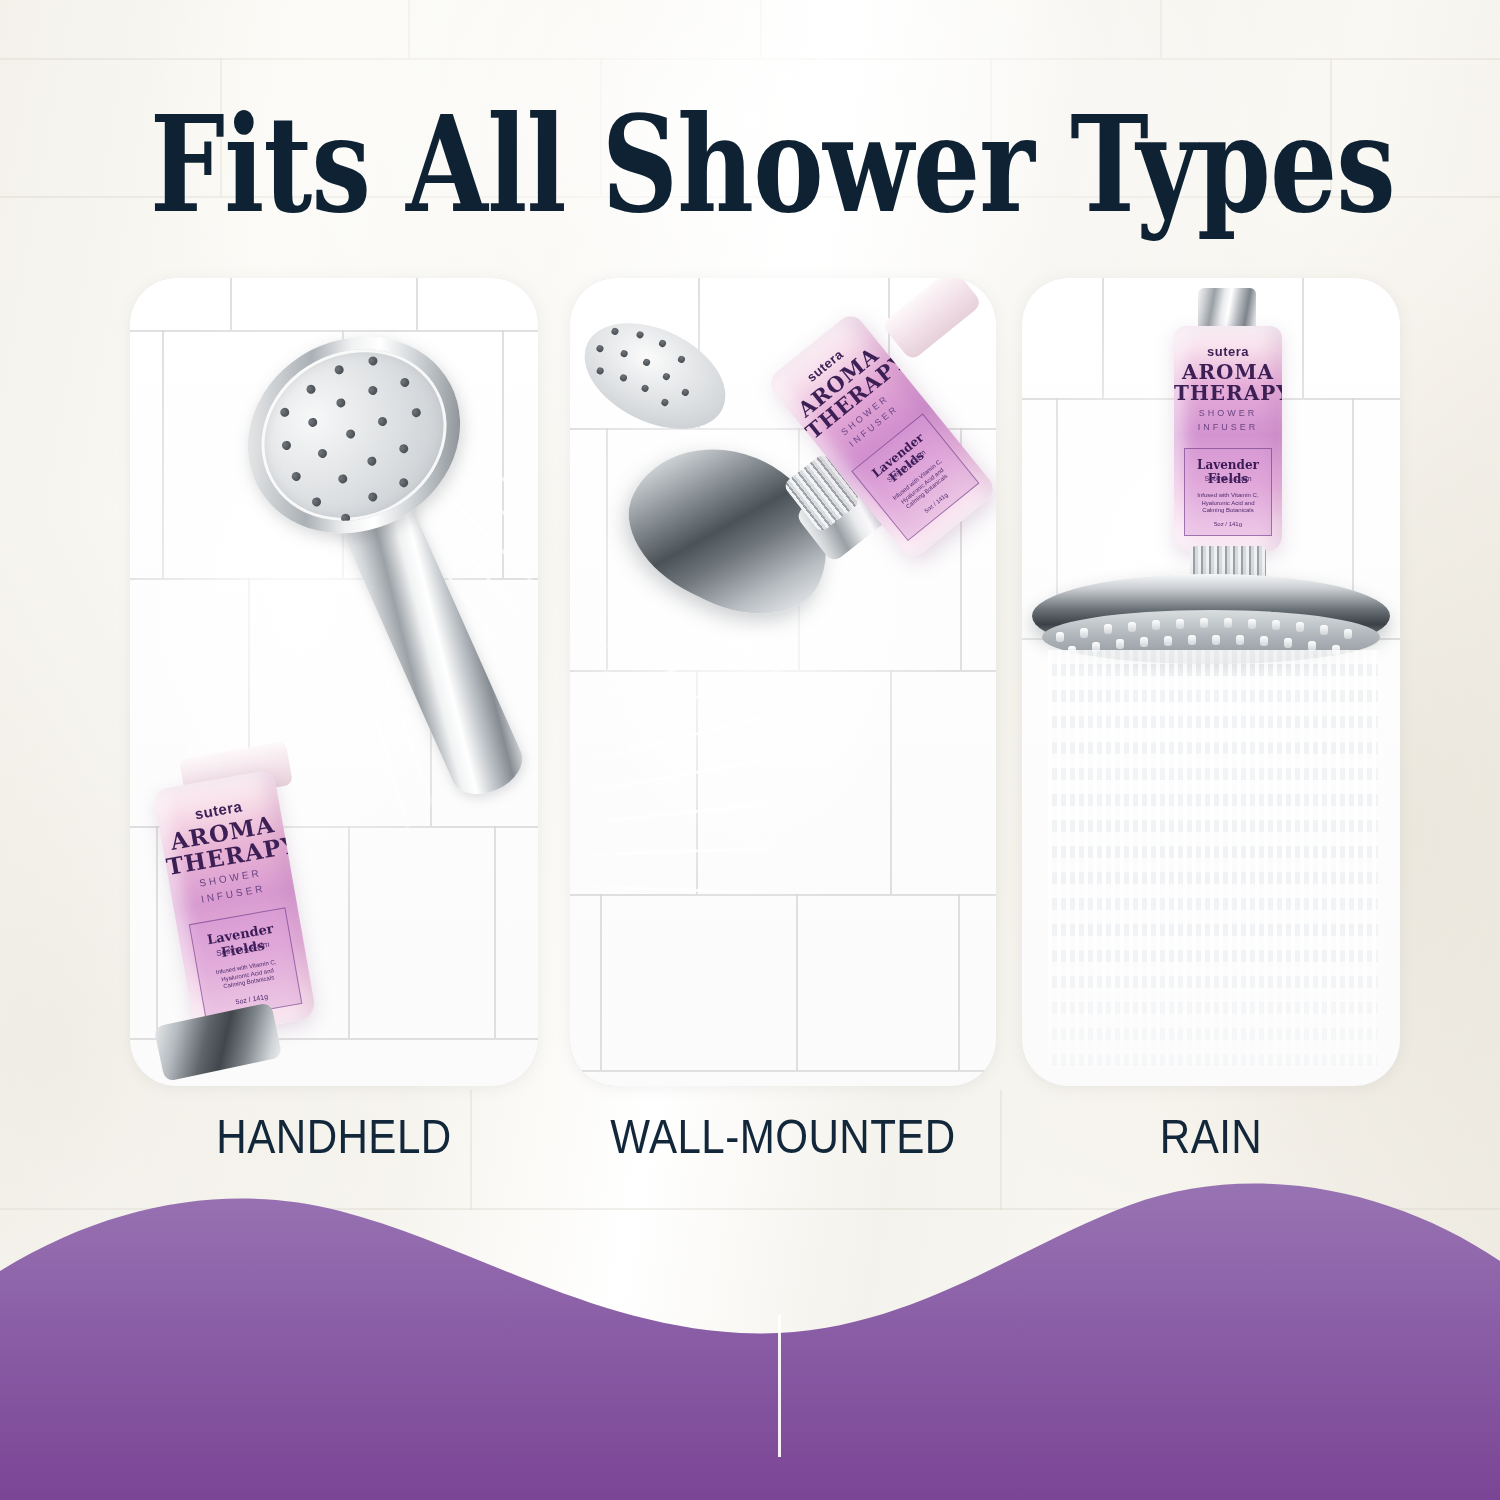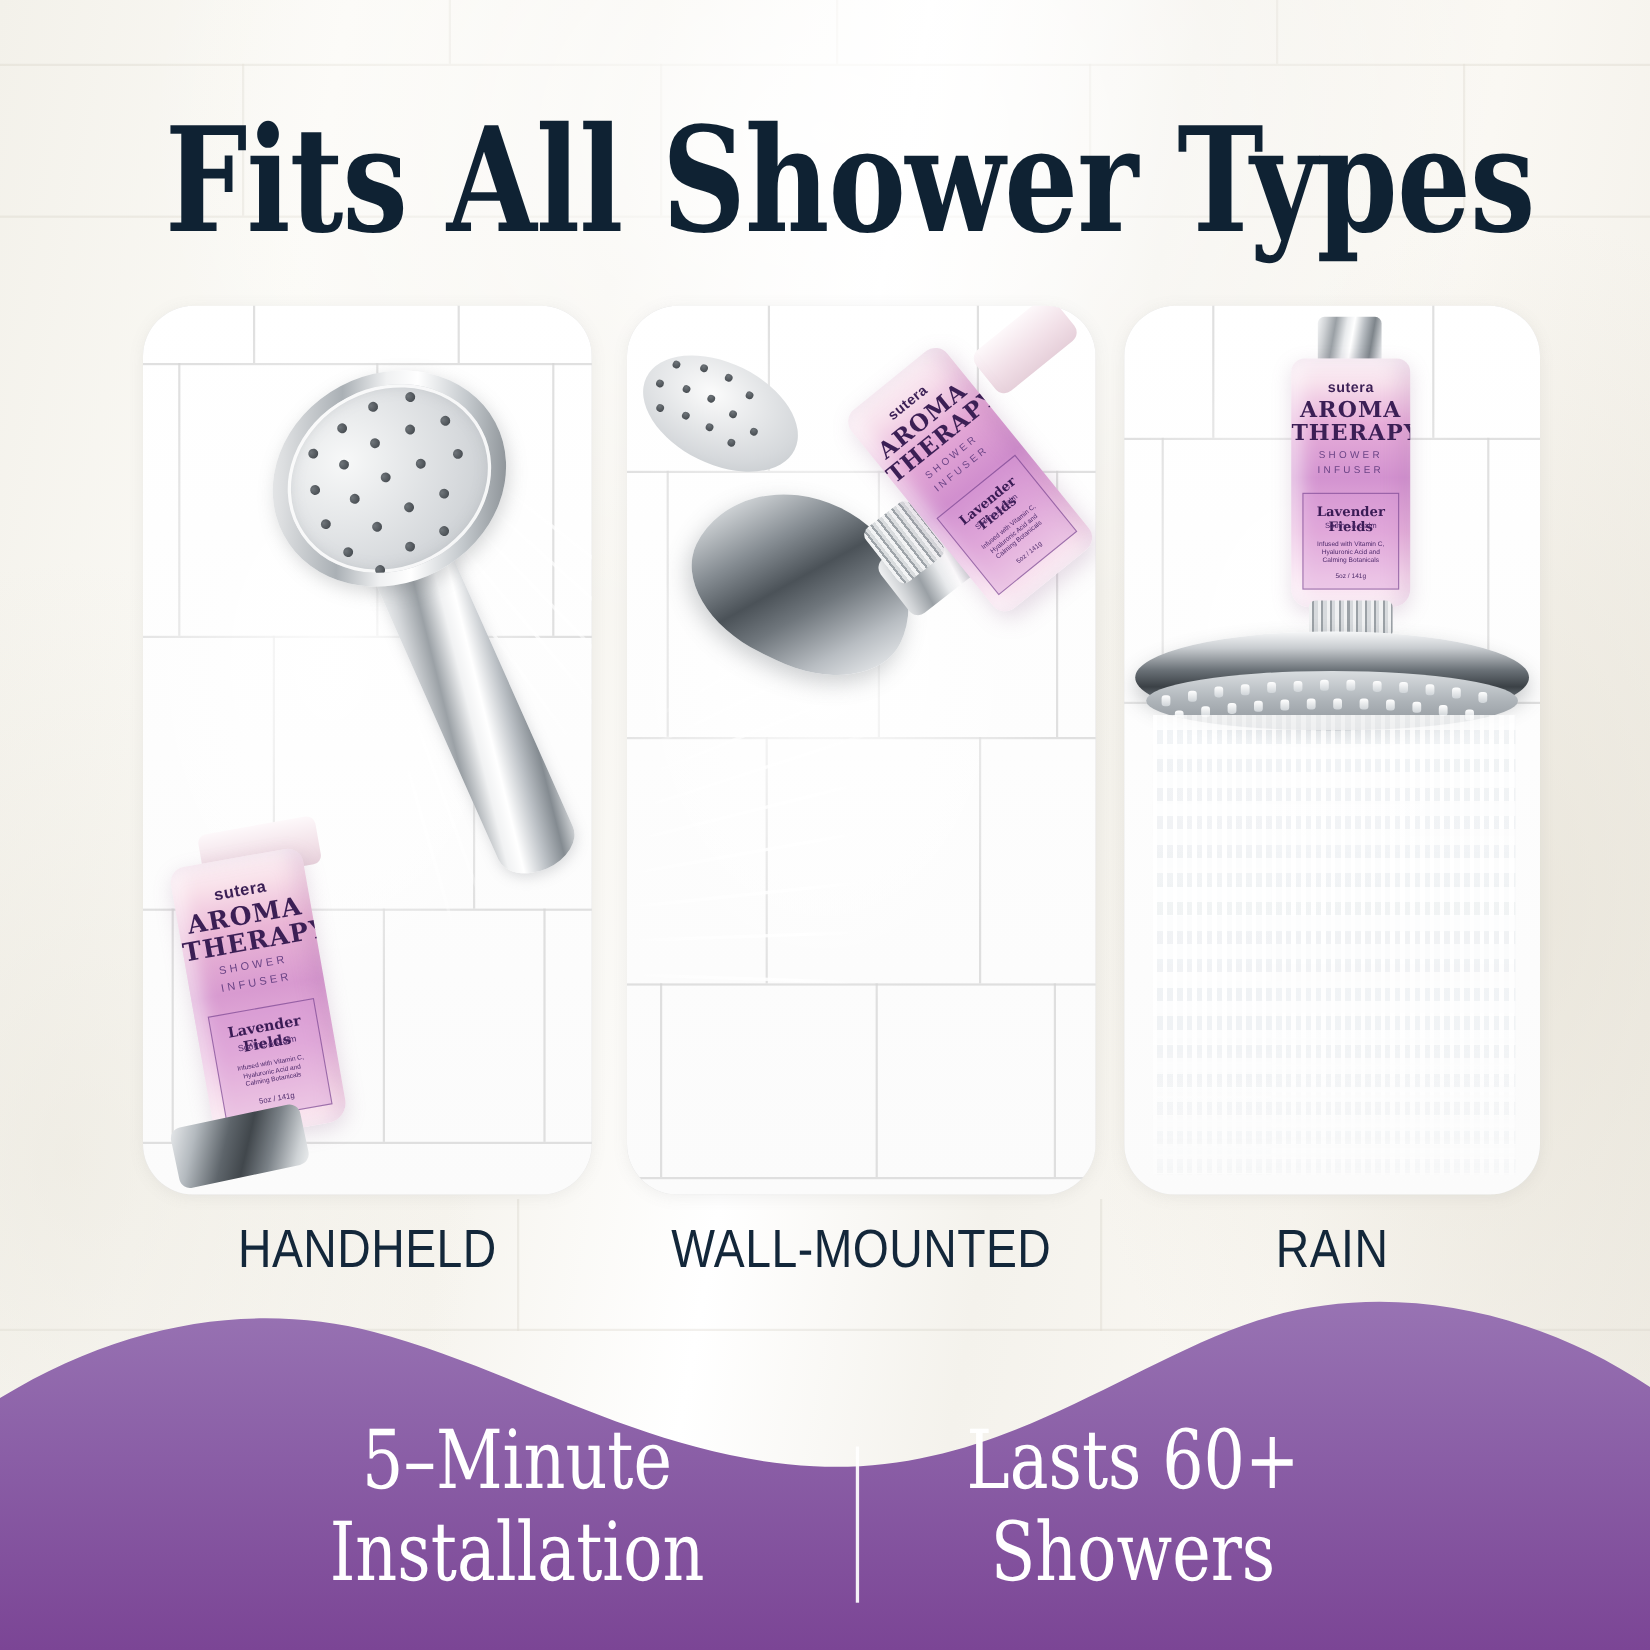--- a/index.html
+++ b/index.html
@@ -456,25 +456,15 @@
         <linearGradient id="pg" x1="0" y1="0" x2="0" y2="1">
           <stop offset="0%" stop-color="#9873b3"></stop>
           <stop offset="45%" stop-color="#8a5ea6"></stop>
           <stop offset="100%" stop-color="#7b4595"></stop>
         </linearGradient>
       </defs>
       <path d="M0,96 C120,22 240,10 340,36 C470,70 590,150 740,158 C900,166 1010,74 1130,30 C1250,-14 1390,12 1500,86 L1500,325 L0,325 Z" fill="url(#pg)"></path>
     </svg>
   </div>
 
-  <div id="banner-text">
-    <div class="bcol">
-      <div>5–Minute</div>
-      <div>Installation</div>
-    </div>
-    <div class="bcol">
-      <div>Lasts 60+</div>
-      <div>Showers</div>
-    </div>
-  </div>
   <div id="banner-divider"></div>
 
 </div>
 
 </body></html>

